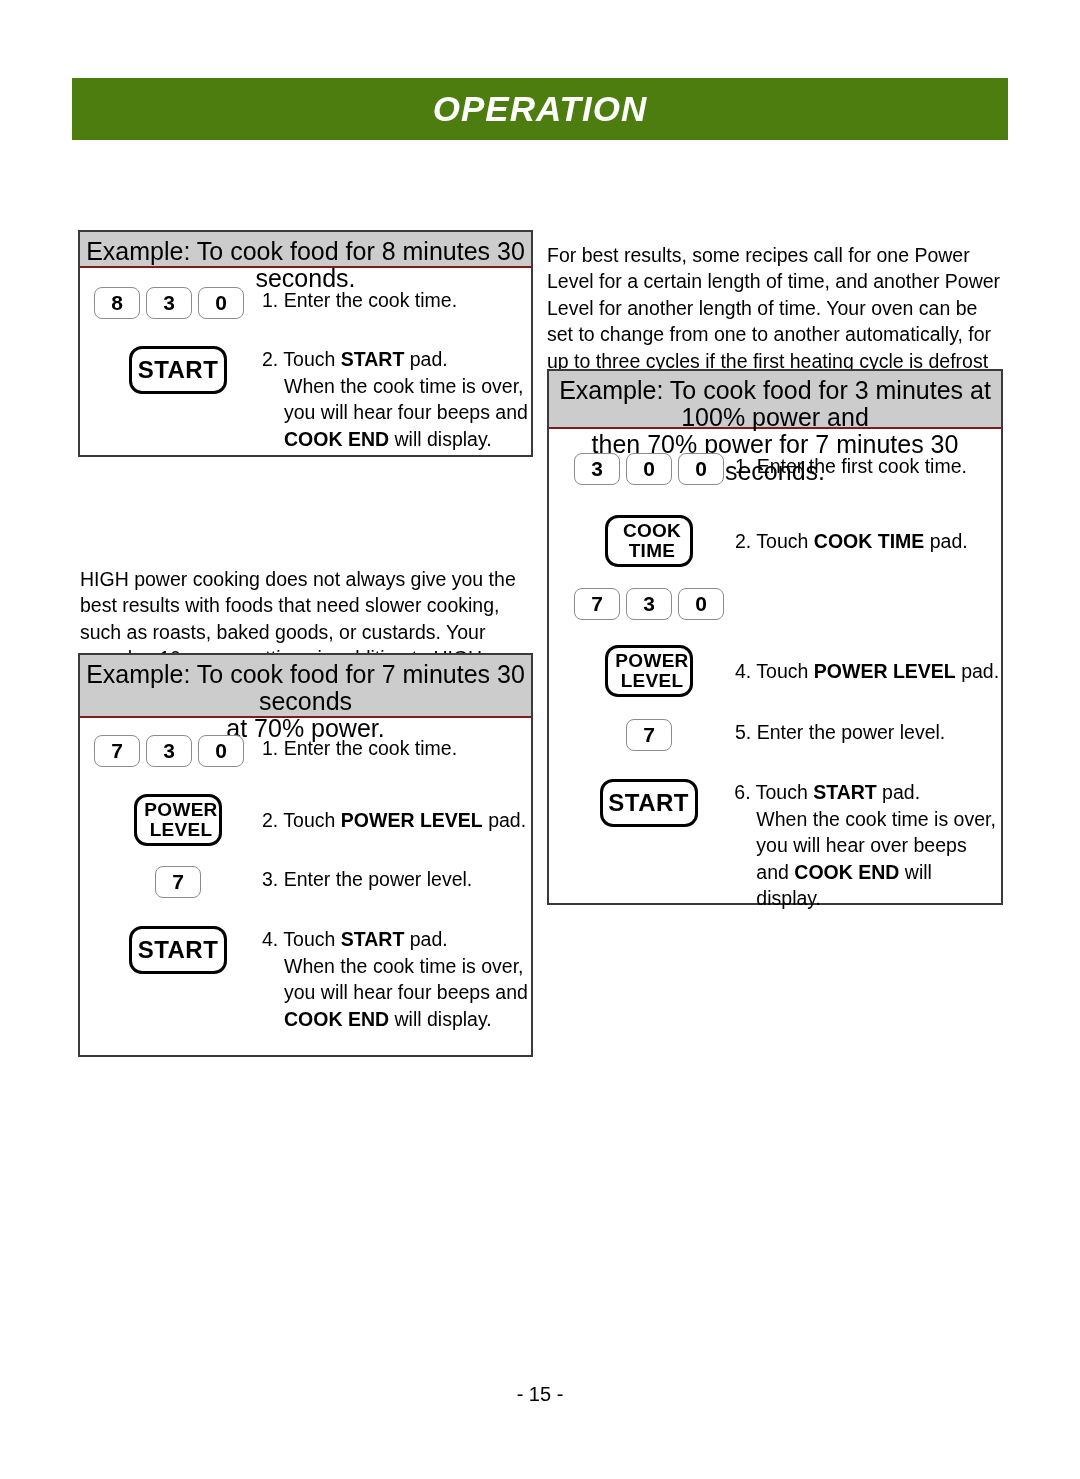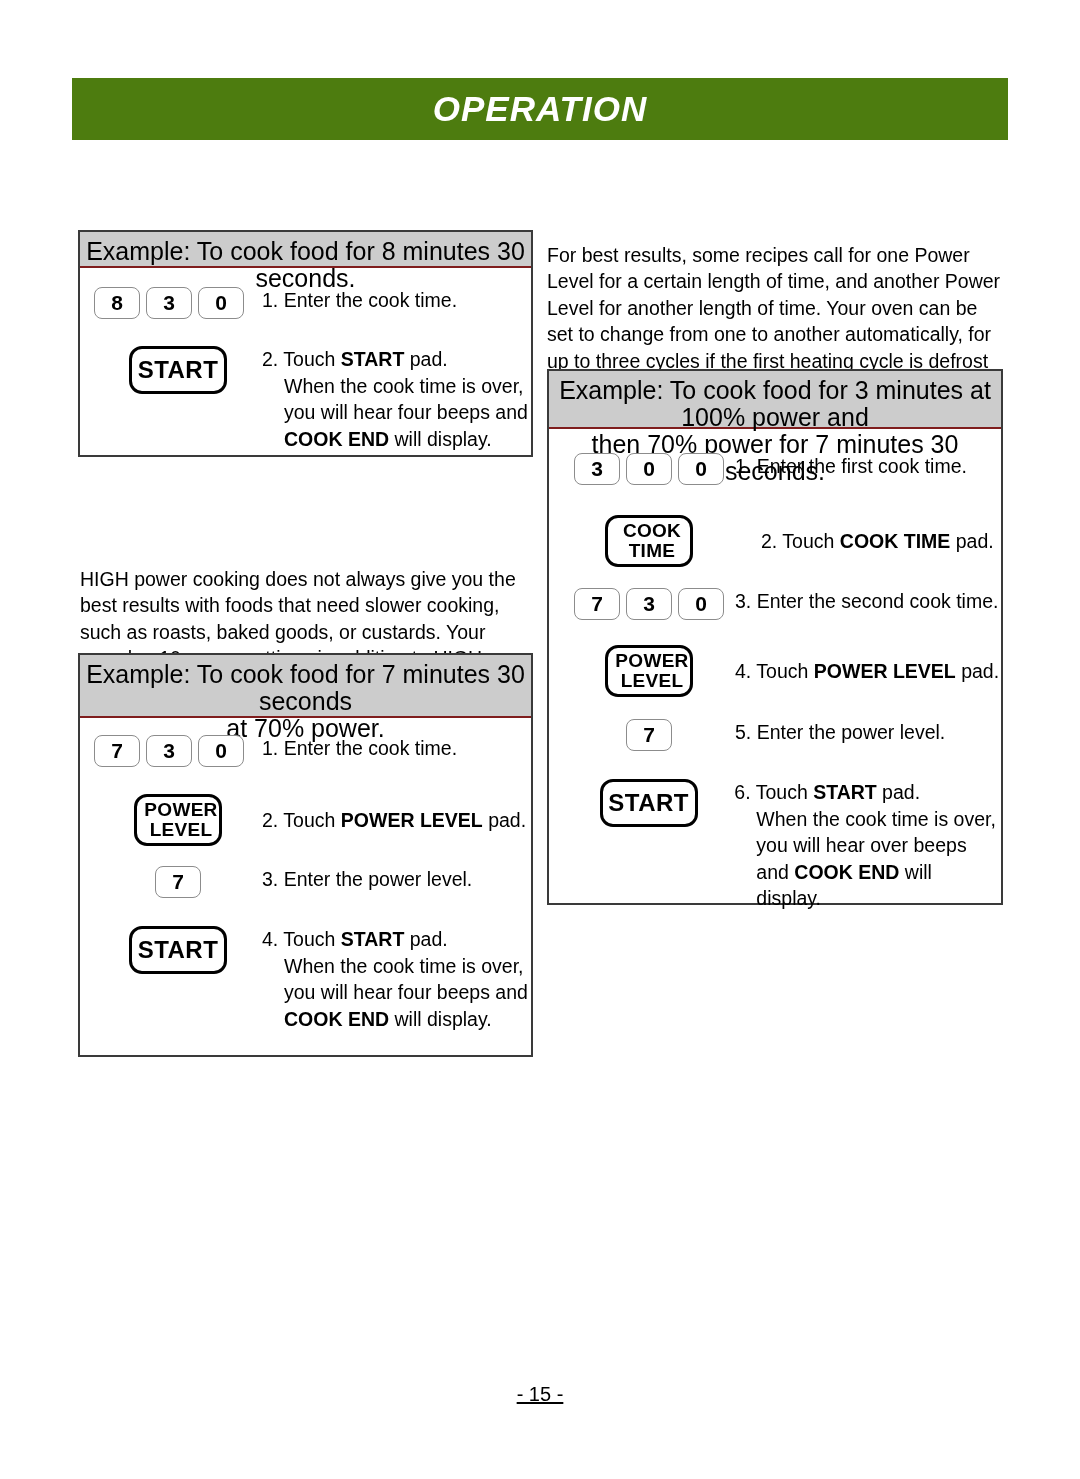--- a/index.html
+++ b/index.html
@@ -132,21 +132,20 @@
   }
 
   
   .page-num {
     position: absolute;
     left: 0;
     right: 0;
     top: 1383px;
     text-align: center;
     font-size: 20px;
-    text-decoration: underline;
   }
 </style>
 </head>
 <body>
 
 <div class="banner">
   <span class="banner-title">OPERATION</span>
 </div>
 
 <div class="ex-box" style="left:78px; top:230px; width:455px; height:227px;">
@@ -272,37 +271,33 @@
       </div>
     </div>
 
     <div class="step-row" style="left:14px; top:86px;">
       <div class="pad-col" style="width:172px; justify-content:center;">
         <div class="pad two-line">
           <span>COOK</span>
           <span>TIME</span>
         </div>
       </div>
-      <div class="step-text" style="padding-top:13px;margin-left:26px;">
+      <div class="step-text" style="padding-top:13px;">
         <span>2.</span>
         <span><span>Touch </span><b>COOK TIME</b><span> pad.</span></span>
       </div>
     </div>
 
     <div class="step-row" style="left:14px; top:159px;">
       <div class="pad-col" style="width:172px; justify-content:center;">
         <div class="keyrow">
           <div class="digit-key">7</div>
           <div class="digit-key">3</div>
           <div class="digit-key">0</div>
         </div>
-      </div>
-      <div class="step-text">
-        <span>3.</span>
-        <span>Enter the second cook time.</span>
       </div>
     </div>
 
     <div class="step-row" style="left:14px; top:216px;">
       <div class="pad-col" style="width:172px; justify-content:center;">
         <div class="pad two-line">
           <span>POWER</span>
           <span>LEVEL</span>
         </div>
       </div>

